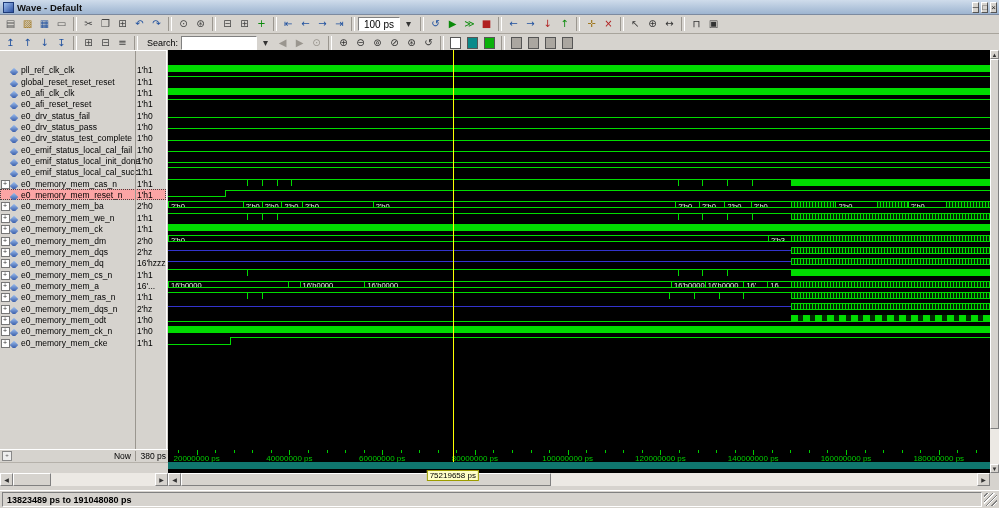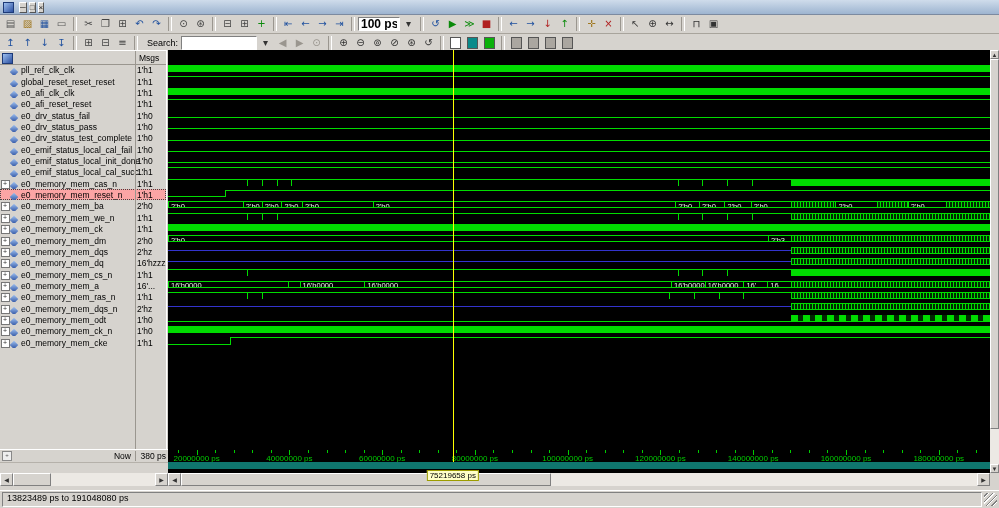--- a/index.html
+++ b/index.html
@@ -17,21 +17,21 @@
     font-size:8px;line-height:9px;text-align:center;margin-left:2px;color:#222;}
   
   .tb{height:18px;display:flex;align-items:center;padding:0 2px;background:#d6d3ce;border-bottom:1px solid #a8a49c;}
   .icon-btn{width:17px;height:16px;display:flex;align-items:center;justify-content:center;
     border:1px solid transparent;background:transparent;padding:0;margin:0;}
   .icon-g{font-size:10px;line-height:10px;font-family:"DejaVu Sans",sans-serif;}
   .icon-btn.dis .icon-g{color:#9a968f !important;}
   .swatch{width:9px;height:10px;border:1px solid #555;display:inline-block;}
   .sep{width:2px;height:14px;border-left:1px solid #9a968f;border-right:1px solid #fff;margin:0 3px;}
   .tfield{height:12px;background:#fff;border:1px solid;border-color:#808080 #fff #fff #808080;
-    font-size:12px;font-family:"Liberation Sans",sans-serif;padding:0 2px;font-weight:bold;}
+    font-size:10px;font-family:"Liberation Sans",sans-serif;padding:0 2px;}
   #runlength{width:36px;text-align:center;}
   #searchbox{width:70px;}
   .tb-label{margin:0 3px 0 6px;}
   
   #names-panel{position:absolute;left:0;top:50px;width:168px;height:399px;background:#d6d3ce;overflow:hidden;border-top:1px solid #fff;}
   #panel-header{position:absolute;left:0;top:0;width:168px;height:13px;background:#d6d3ce;border-bottom:1px solid #9a968f;}
   .ds-icon{position:absolute;left:2px;top:2px;width:9px;height:9px;background:linear-gradient(135deg,#9ec0f0,#2b4fa0);border:1px solid #1d3a78;}
   .msgs-h{position:absolute;left:139px;top:2px;font-size:8.5px;}
   #col-line{position:absolute;left:135px;top:0;width:1px;height:399px;background:#9a968f;}
   #name-rows{position:absolute;left:0;top:13px;width:166px;}
@@ -71,28 +71,29 @@
   .f-label{flex:1;text-align:right;padding-right:4px;font-size:8.5px;}
   .f-val{width:30px;text-align:right;padding-right:2px;font-size:8.5px;border-left:1px solid #9a968f;}
   
   #hscroll-left{position:absolute;left:0;top:473px;width:168px;height:13px;background:#ece9e4;display:flex;}
   #hscroll-main{position:absolute;left:168px;top:473px;width:822px;height:13px;background:#ece9e4;position:absolute;}
   .hs-btn{width:13px;height:13px;flex:none;}
   .hs-thumb{height:13px;background:#d6d3ce;border:1px solid;border-color:#fff #808080 #808080 #fff;box-sizing:border-box;}
   #corner{position:absolute;left:990px;top:473px;width:9px;height:13px;background:#d6d3ce;}
   
   #statusbar{position:absolute;left:0;top:490px;width:999px;height:18px;background:#d6d3ce;border-top:1px solid #fff;display:flex;align-items:center;padding:0 2px;box-sizing:border-box;}
-  #status-cell{flex:1;height:13px;border:1px solid;border-color:#808080 #fff #fff #808080;display:flex;padding:0 4px;font-size:9px;}
+  #status-cell{flex:1;height:13px;border:1px solid;border-color:#808080 #fff #fff #808080;display:flex;align-items:center;padding:0 4px;font-size:9px;font-weight:bold;}
   #grip{width:13px;height:13px;margin-left:2px;background:repeating-linear-gradient(135deg,transparent 0 2px,#808080 2px 3px,#fff 3px 4px);}
 </style>
 </head>
 <body>
 
 <div class="titlebar">
   <span class="app-icon"></span>
+  <span class="title-text">Wave - Default</span>
   <span id="winbtns"><span class="winbtn">─</span><span class="winbtn">□</span><span class="winbtn">×</span></span>
 </div>
 
 <div class="tb" id="tb0">
     <button class="icon-btn">
       <span class="icon-g" style="color: rgb(85, 85, 85);">▤</span>
     </button>
     <button class="icon-btn">
       <span class="icon-g" style="color: rgb(160, 120, 32);">▨</span>
     </button>
@@ -280,24 +281,20 @@
     </button>
     <button class="icon-btn dis">
       <span class="swatch" style="background: rgb(170, 166, 160);"></span>
     </button>
     <button class="icon-btn dis">
       <span class="swatch" style="background: rgb(170, 166, 160);"></span>
     </button>
   </div>
 
 <div id="names-panel">
-  <div id="panel-header">
-    <span class="ds-icon"></span>
-    <span class="msgs-h">Msgs</span>
-  </div>
   <div id="name-rows">
       <div class="n-row">
         <span class="gut"></span>
         <span class="diamond"></span>
         <span class="n-label">pll_ref_clk_clk</span>
         <span class="n-val">1'h1</span>
       </div>
       <div class="n-row">
         <span class="gut"></span>
         <span class="diamond"></span>

